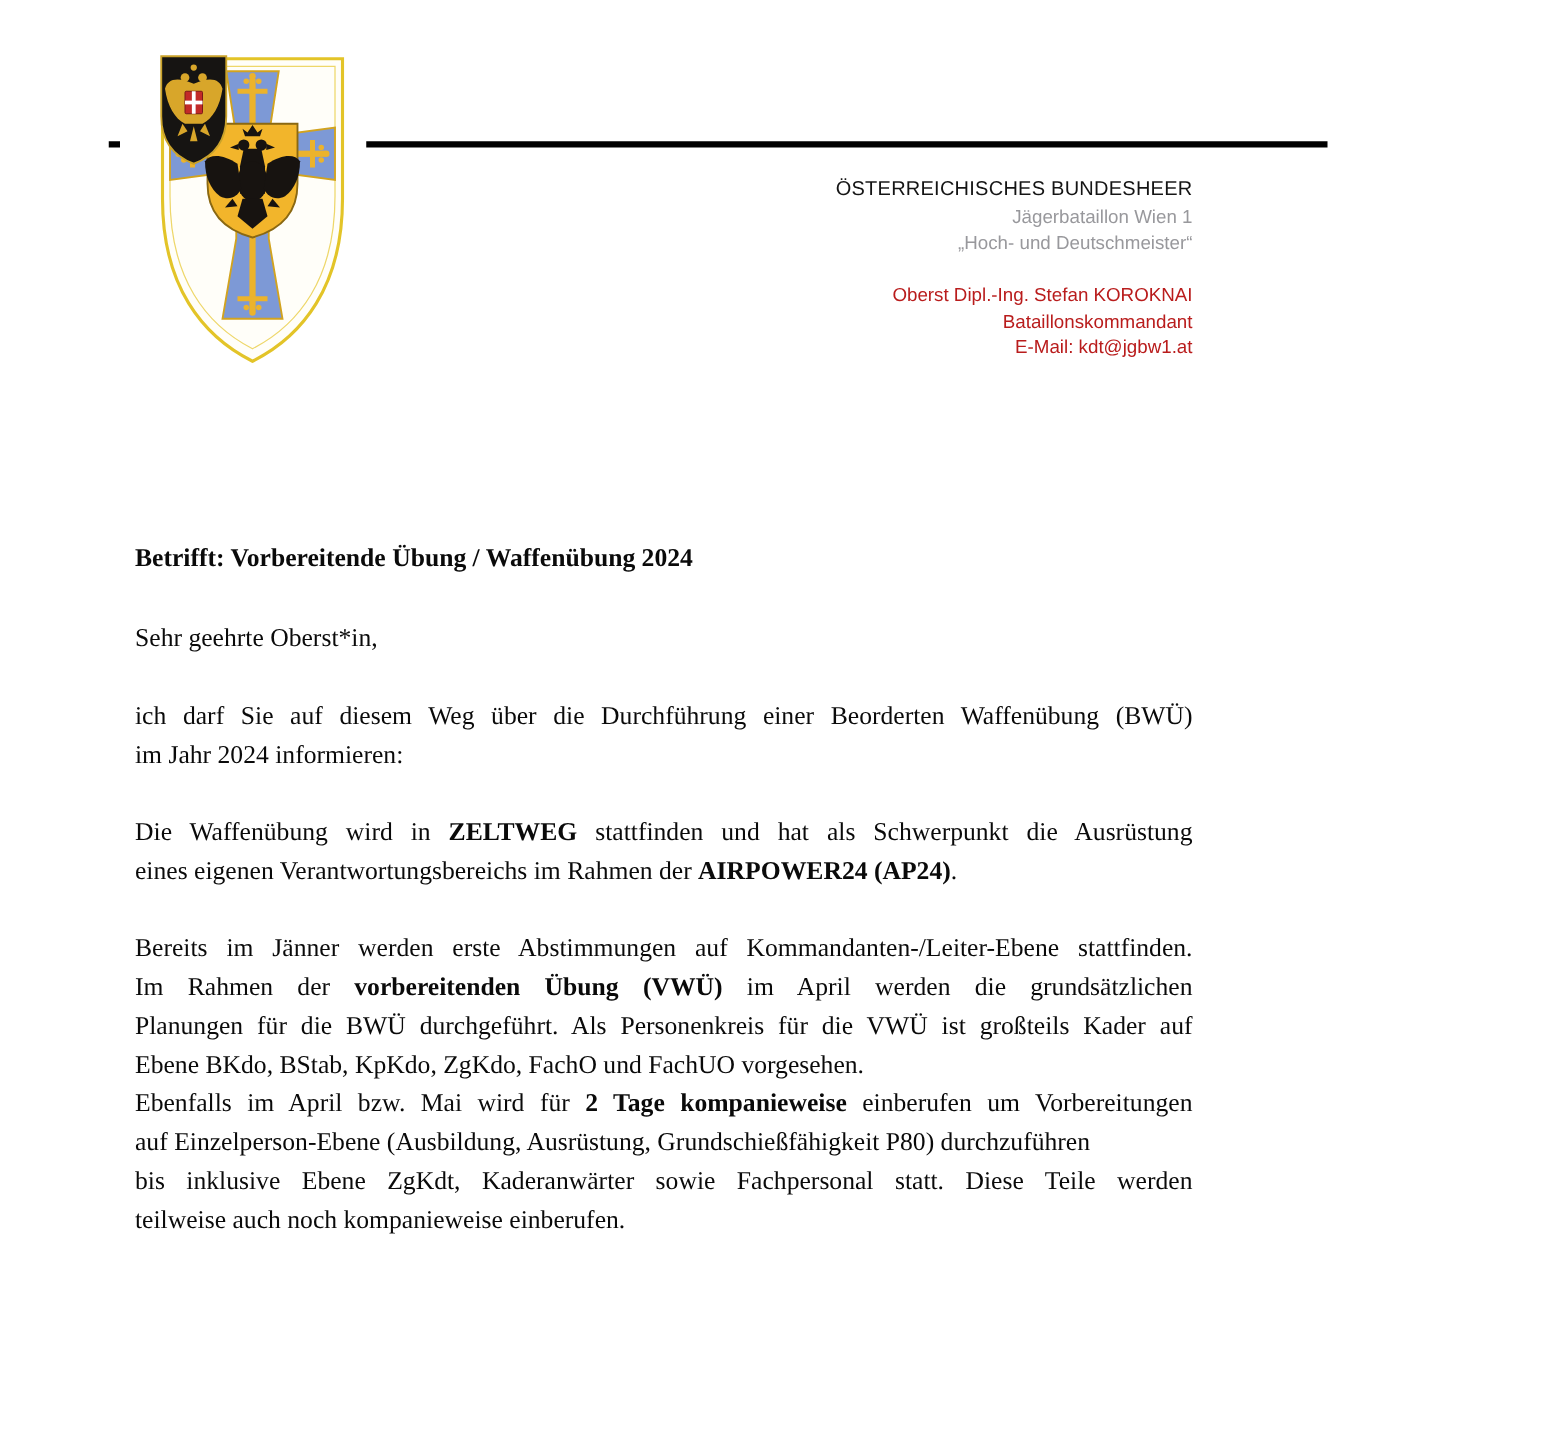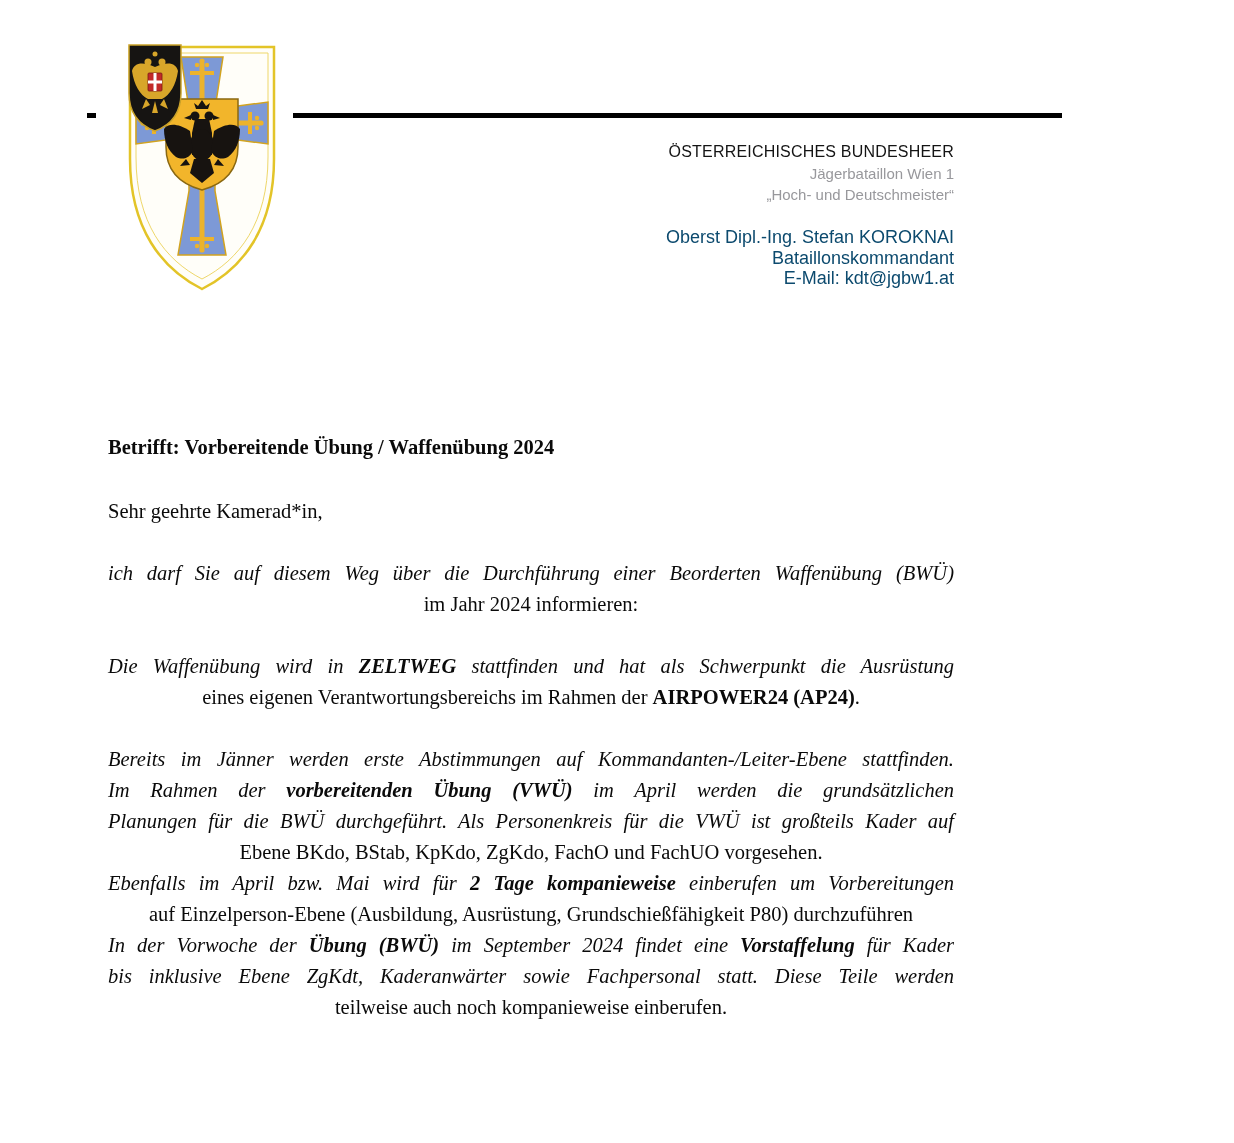--- a/index.html
+++ b/index.html
@@ -21,33 +21,33 @@
     width:197px;height:276px;background:#ffffff;
   }
   .crest-box svg{position:absolute;left:30px;top:13px;width:152px;height:252px;}
   .letterhead{
     position:absolute;top:141px;right:108px;
     text-align:right;
     font-family:"Liberation Sans","DejaVu Sans",sans-serif;
   }
   .lh-org{font-size:16px;line-height:22px;color:#141414;letter-spacing:.2px;}
   .lh-sub{font-size:15px;line-height:21px;color:#98989c;}
-  .lh-contact{margin-top:22px;font-size:18px;line-height:20.5px;color:#0c4a6e;}
+  .lh-contact{margin-top:22px;font-size:15px;line-height:20.5px;color:#b91c1c;}
   
   .letter{
     position:absolute;left:108px;right:108px;top:372px;
     font-size:20.5px;line-height:31px;
   }
   .recipient div{line-height:31px;}
   .subject{margin-top:60px;font-weight:bold;}
   .salutation{margin-top:33px;}
   .para{margin-top:31px;}
   .para.flow{margin-top:0;}
-  .line{text-align:center;}
-  .line.j{text-align:justify;text-align-last:justify;font-style:italic;}
+  .line{text-align:left;}
+  .line.j{text-align:justify;text-align-last:justify;}
   .bold{font-weight:bold;}
 </style>
 </head>
 <body>
 
 <div class="page">
 
   <div class="rule"></div>
 
   <div class="crest-box">
@@ -127,21 +127,21 @@
       <div>Oberst Dipl.-Ing. Stefan KOROKNAI</div>
       <div>Bataillonskommandant</div>
       <div>E-Mail: kdt@jgbw1.at</div>
     </div>
   </div>
 
   <div class="letter">
 
     <div class="subject">Betrifft: Vorbereitende Übung / Waffenübung 2024</div>
 
-    <div class="salutation">Sehr geehrte Kamerad*in,</div>
+    <div class="salutation">Sehr geehrte Oberst*in,</div>
 
     <div>
         <div class="para">
           <div class="line j"><span>ich darf Sie auf diesem Weg über die Durchführung einer Beorderten Waffenübung (BWÜ)</span></div>
           <div class="line"><span>im Jahr 2024 informieren:</span></div>
         </div>
         <div class="para">
           <div class="line j"><span>Die Waffenübung wird in </span><span class="bold">ZELTWEG</span><span> stattfinden und hat als Schwerpunkt die Ausrüstung</span></div>
           <div class="line"><span>eines eigenen Verantwortungsbereichs im Rahmen der </span><span class="bold">AIRPOWER24 (AP24)</span><span>.</span></div>
         </div>
@@ -149,20 +149,19 @@
           <div class="line j"><span>Bereits im Jänner werden erste Abstimmungen auf Kommandanten-/Leiter-Ebene stattfinden.</span></div>
           <div class="line j"><span>Im Rahmen der </span><span class="bold">vorbereitenden Übung (VWÜ)</span><span> im April werden die grundsätzlichen</span></div>
           <div class="line j"><span>Planungen für die BWÜ durchgeführt. Als Personenkreis für die VWÜ ist großteils Kader auf</span></div>
           <div class="line"><span>Ebene BKdo, BStab, KpKdo, ZgKdo, FachO und FachUO vorgesehen.</span></div>
         </div>
         <div class="para flow">
           <div class="line j"><span>Ebenfalls im April bzw. Mai wird für </span><span class="bold">2 Tage kompanieweise</span><span> einberufen um Vorbereitungen</span></div>
           <div class="line"><span>auf Einzelperson-Ebene (Ausbildung, Ausrüstung, Grundschießfähigkeit P80) durchzuführen</span></div>
         </div>
         <div class="para flow">
-          <div class="line j"><span>In der Vorwoche der </span><span class="bold">Übung (BWÜ)</span><span> im September 2024 findet eine </span><span class="bold">Vorstaffelung</span><span> für Kader</span></div>
           <div class="line j"><span>bis inklusive Ebene ZgKdt, Kaderanwärter sowie Fachpersonal statt. Diese Teile werden</span></div>
           <div class="line"><span>teilweise auch noch kompanieweise einberufen.</span></div>
         </div>
       </div>
   </div>
 
 </div>
 
 </body></html>

